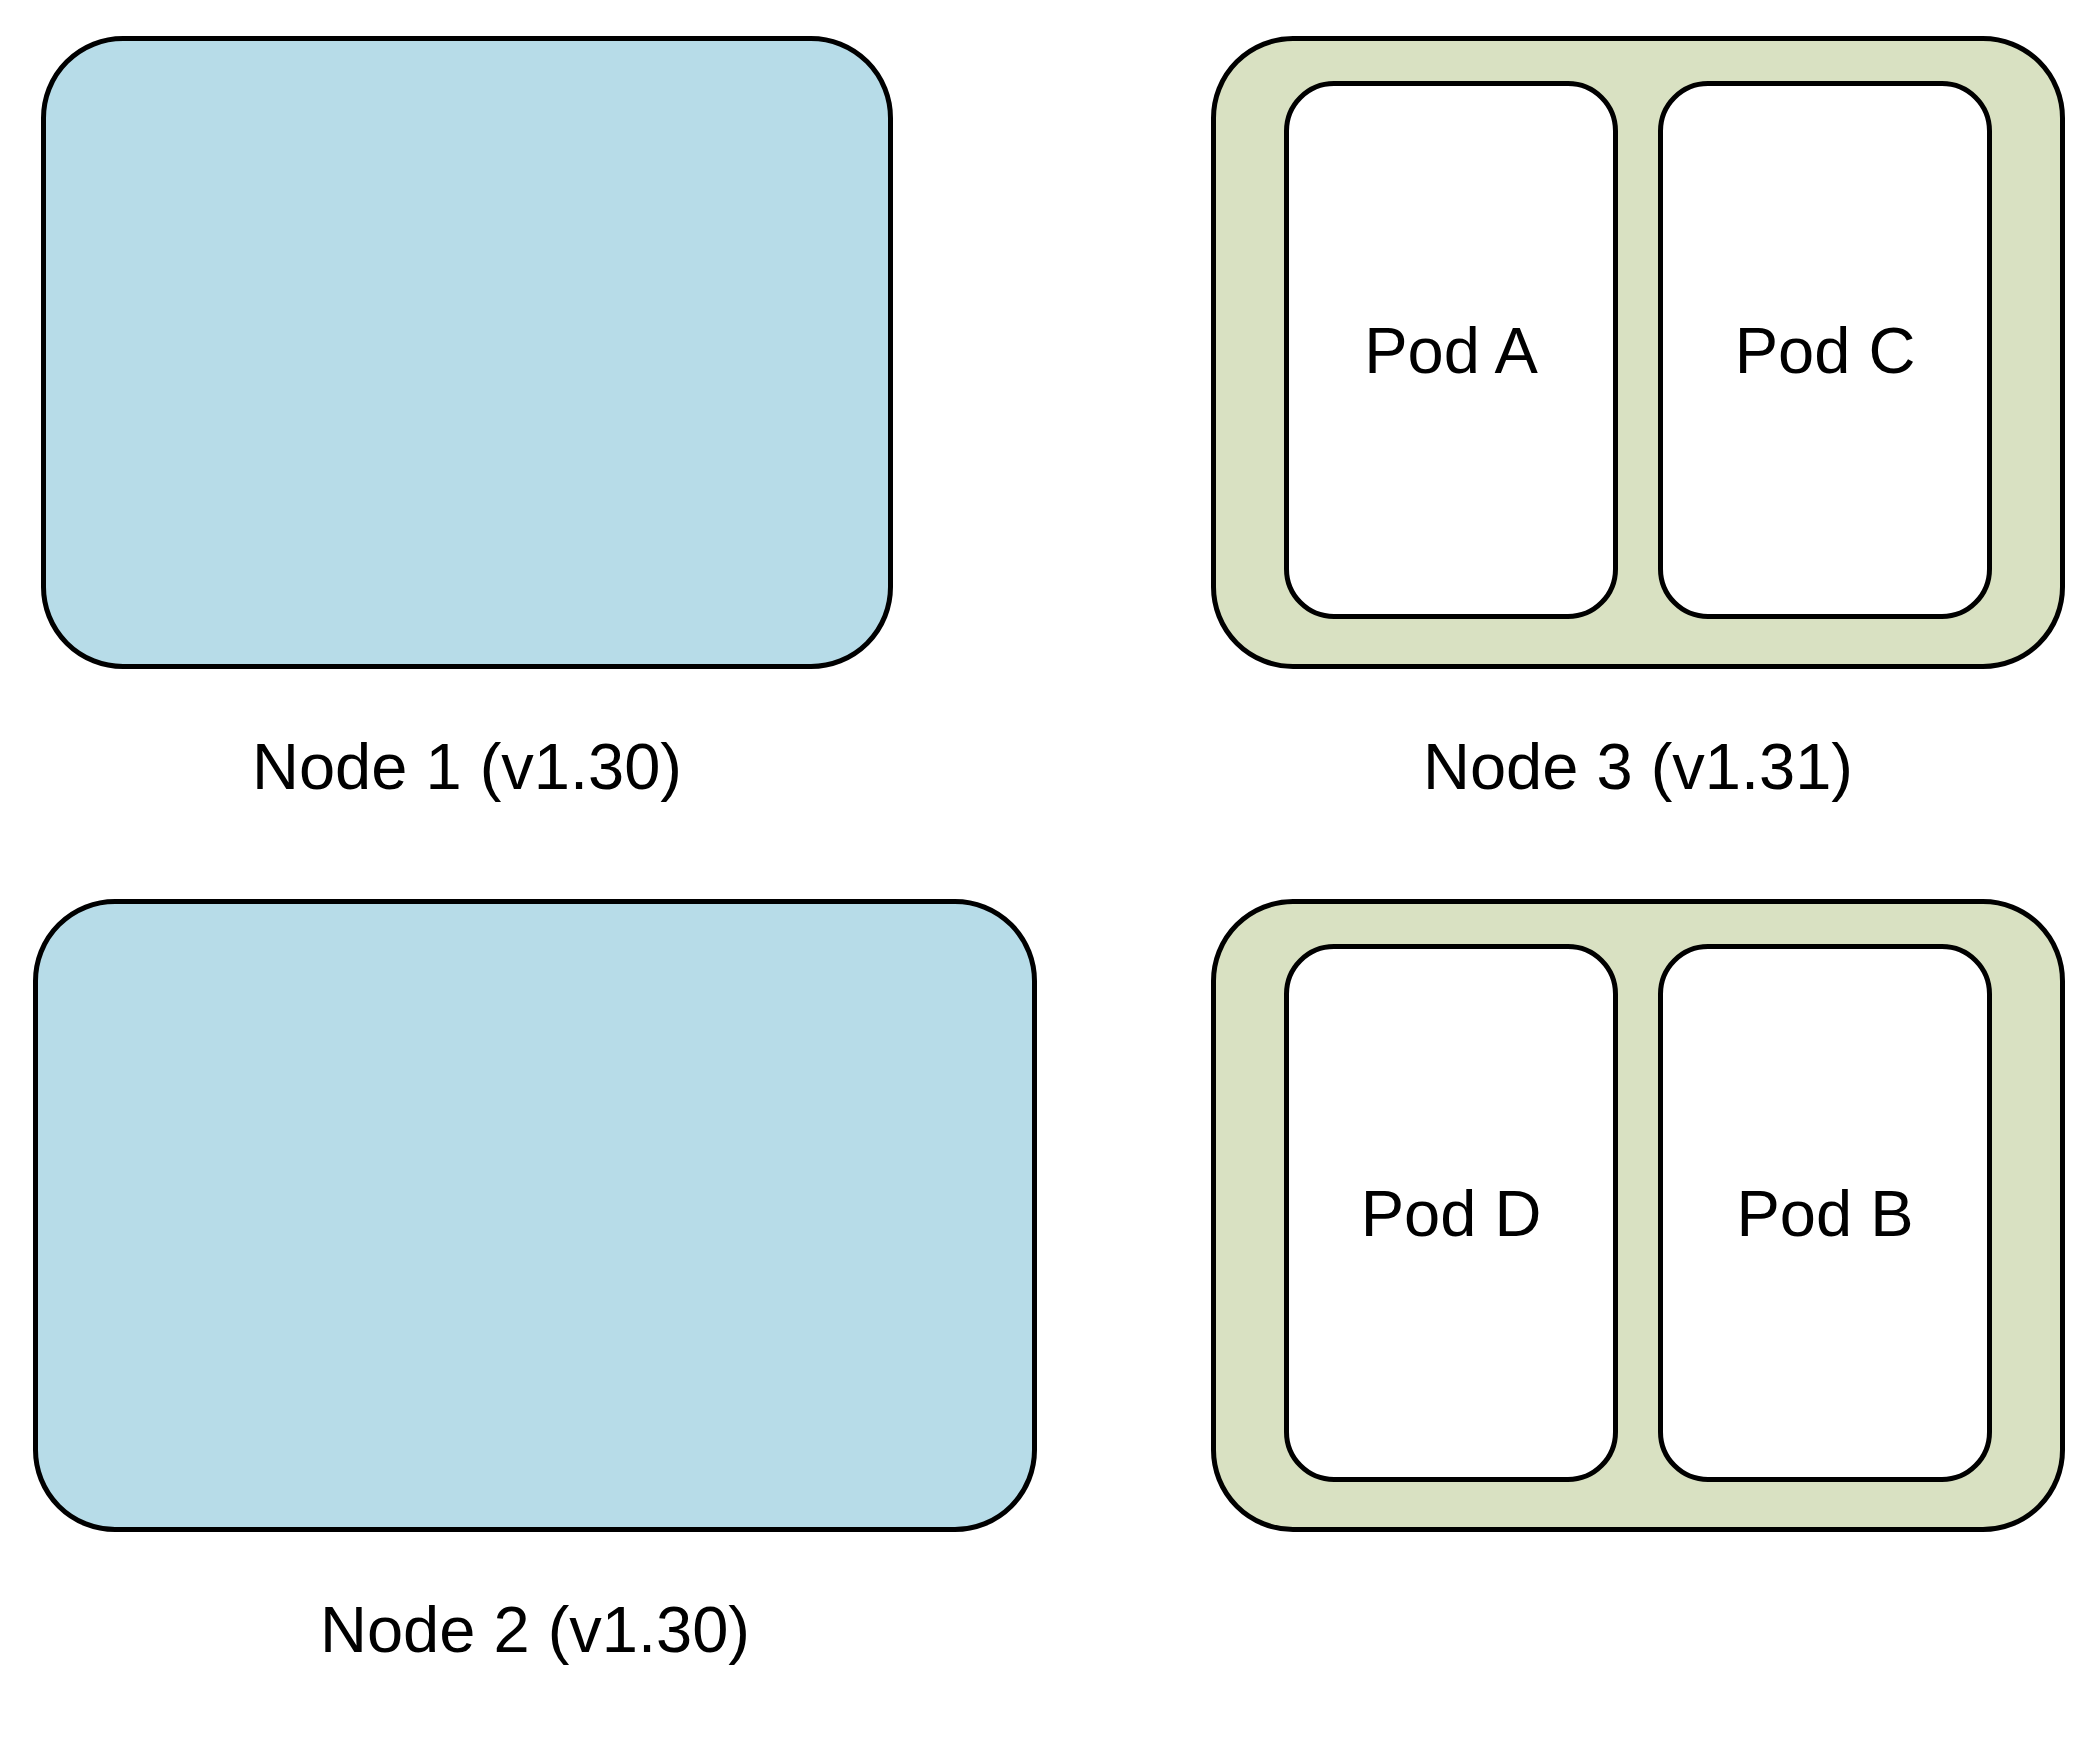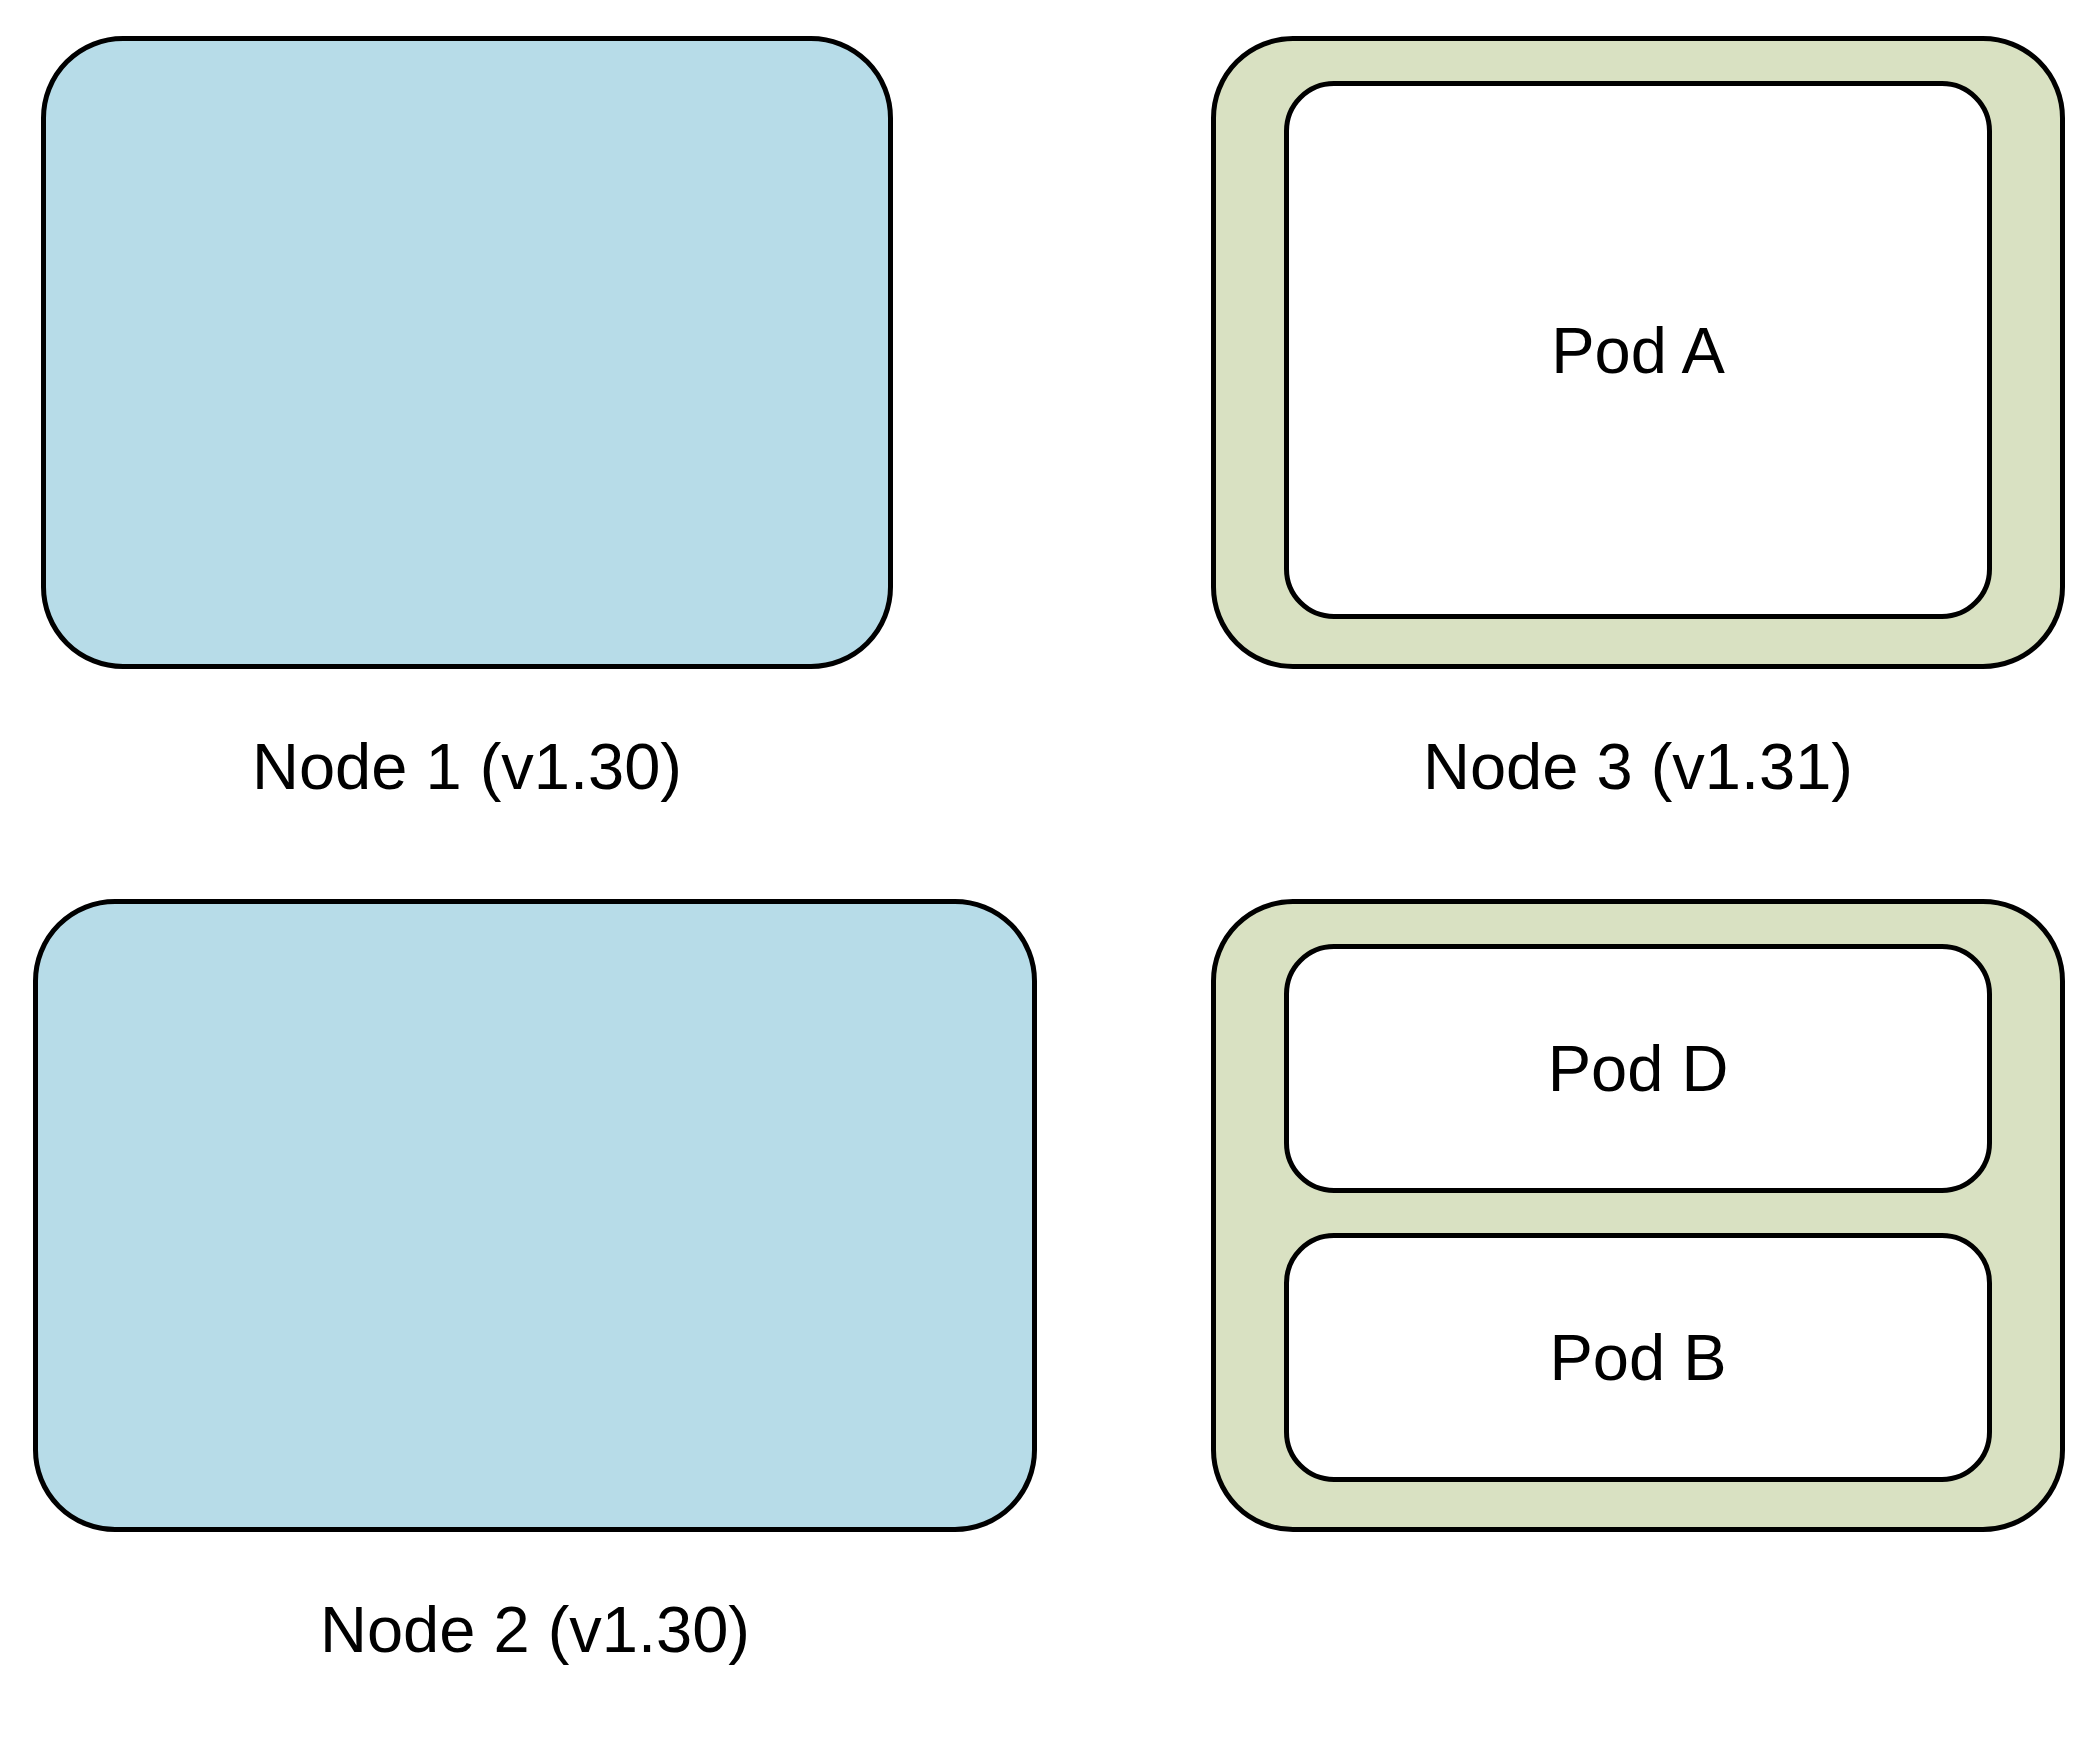--- a/index.html
+++ b/index.html
@@ -37,21 +37,21 @@
   .node {
     width: 100%;
     height: 633px;
     border: 5.7px solid var(--stroke);
     border-radius: 82px;
   }
   .node.blue { background: var(--node-v130-fill); }
   .node.green {
     background: var(--node-v131-fill);
     display: flex;
-    flex-direction: column;
+    flex-direction: row;
     padding: 40px 68px 45px 68px;
     gap: 40px;
   }
   .pod {
     flex: 1;
     background: var(--pod-fill);
     border: 5.7px solid var(--stroke);
     border-radius: 50px;
     display: flex;
     align-items: center;
@@ -78,20 +78,23 @@
   <div class="cell pos-1">
     <div class="node blue"></div>
     <div class="node-label">Node 1 (v1.30)</div>
   </div>
 
   <div class="cell pos-3">
     <div class="node green">
       <div class="pod">
         <span class="pod-label">Pod A</span>
       </div>
+      <div class="pod">
+        <span class="pod-label">Pod C</span>
+      </div>
     </div>
     <div class="node-label">Node 3 (v1.31)</div>
   </div>
 
   <div class="cell pos-2">
     <div class="node blue"></div>
     <div class="node-label">Node 2 (v1.30)</div>
   </div>
 
   <div class="cell pos-4">

